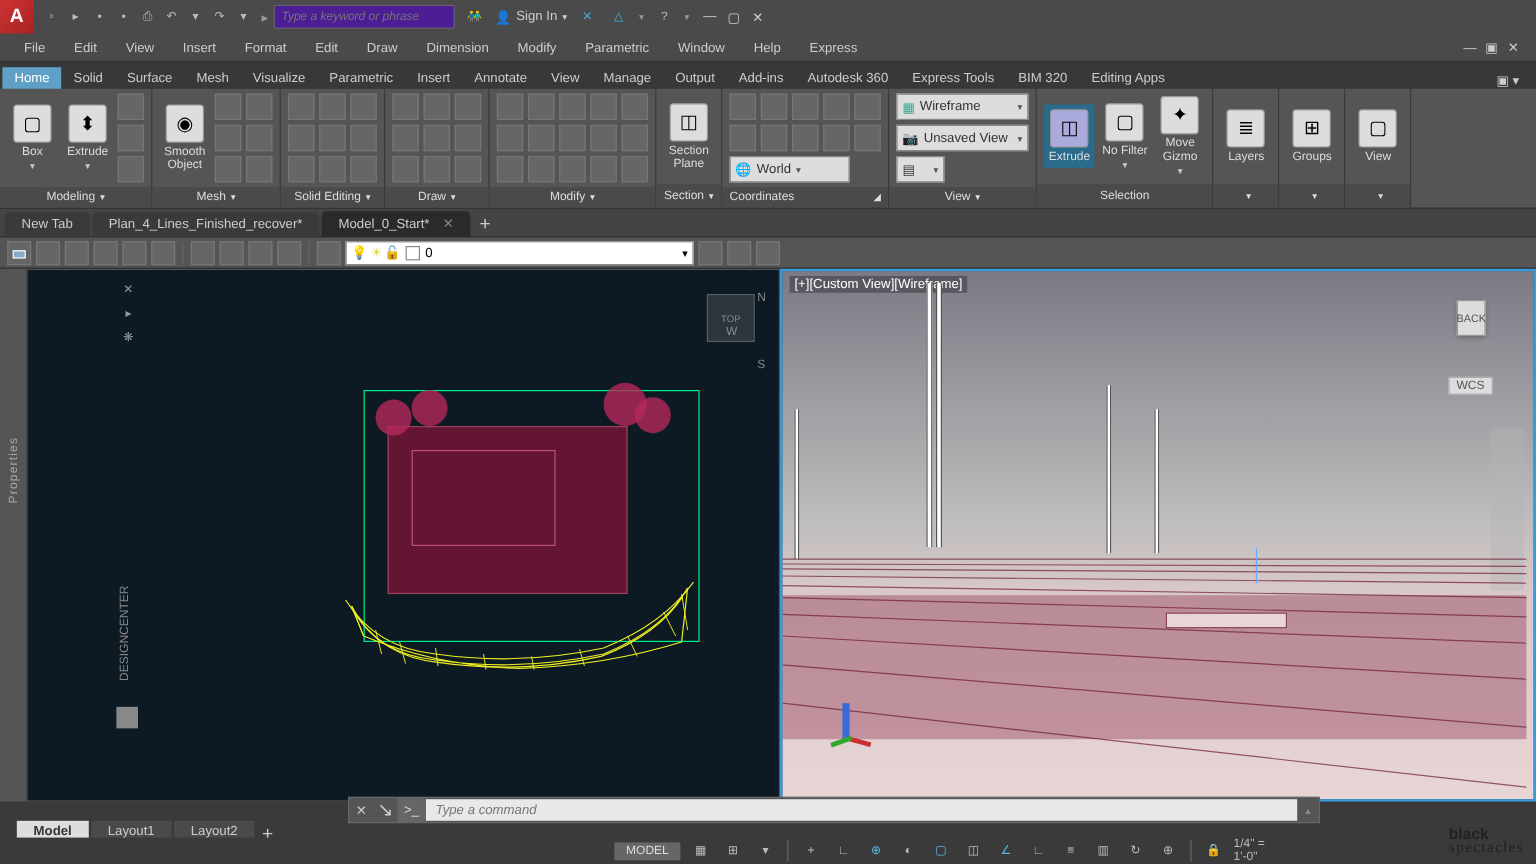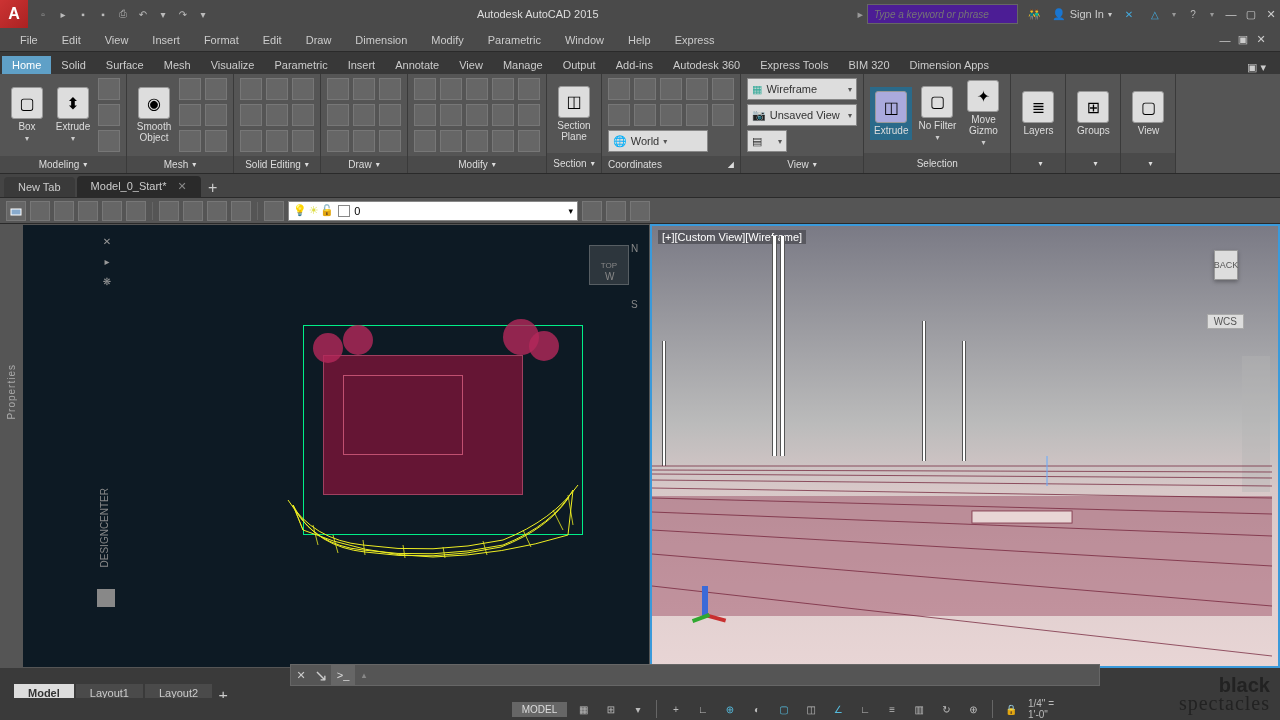--- a/index.html
+++ b/index.html
@@ -101,21 +101,21 @@
 .bottom-tabs { position: absolute; bottom: 14px; left: 14px; height: 22px; display: flex; }
 .btab { padding: 3px 14px; background: #4a4a4a; color: #ccc; font-size: 11px; margin-right: 2px; cursor: pointer; }
 .btab.active { background: #ddd; color: #333; font-weight:bold;}
 .btab-add { width: 18px; color: #ccc; text-align: center; cursor: pointer; padding:3px 0;}
 
 
 .status-bar { position: absolute; bottom: 0; left: 0; right: 0; height: 22px; background: #3a3a3a; display: flex; align-items: center; padding: 0 8px; gap: 6px; justify-content: flex-end;}
 .status-left-pad{width:520px;}
 .status-btn { width: 22px; height: 18px; color: #bbb; font-size: 10px; display: flex; align-items: center; justify-content: center; cursor: pointer; }
 .status-model { background: #666; padding: 2px 10px; color: #ddd; font-size: 10px; }
-.watermark { position:absolute; bottom:8px; right:10px; color:#222; font-size:20px; line-height:0.9; font-weight:bold; text-align:right; pointer-events:none;}
+.watermark { position:absolute; bottom:8px; right:10px; color:#222; font-size:13px; line-height:0.9; font-weight:bold; text-align:left; pointer-events:none;}
 .watermark .sp{font-weight:normal;letter-spacing:1px;font-family:Liberation Serif, serif;}
 
 .divider-v { width:1px; height:18px; background:#666; margin:0 2px;}
 
 svg { display: block; }
 </style>
 </head>
 <body>
 
 <div class="title-bar">
@@ -124,21 +124,20 @@
     <div class="qat-btn">▫</div>
     <div class="qat-btn">▸</div>
     <div class="qat-btn">▪</div>
     <div class="qat-btn">▪</div>
     <div class="qat-btn">⎙</div>
     <div class="qat-btn">↶</div>
     <div class="qat-btn">▾</div>
     <div class="qat-btn">↷</div>
     <div class="qat-btn">▾</div>
   </div>
-  <div class="title-text">Autodesk AutoCAD 2015</div>
   <div style="color:#999;margin-right:4px">▸</div>
   <input class="search-box" placeholder="Type a keyword or phrase" style="">
   <div class="title-right">
     <div class="qat-btn">👬</div>
     <div class="signin">
         <span>👤</span>
         <span>Sign In</span>
         <span style="font-size:8px"> ▾</span>
       </div>
     <div class="qat-btn" style="color:#4ad">✕</div>
@@ -184,21 +183,21 @@
   <div class="ribbon-tab">Parametric</div>
   <div class="ribbon-tab">Insert</div>
   <div class="ribbon-tab">Annotate</div>
   <div class="ribbon-tab">View</div>
   <div class="ribbon-tab">Manage</div>
   <div class="ribbon-tab">Output</div>
   <div class="ribbon-tab">Add-ins</div>
   <div class="ribbon-tab">Autodesk 360</div>
   <div class="ribbon-tab">Express Tools</div>
   <div class="ribbon-tab">BIM 320</div>
-  <div class="ribbon-tab">Dimension Apps</div>
+  <div class="ribbon-tab">Editing Apps</div>
   <div class="ribbon-arrow">▣ ▾</div>
 </div>
 
 <div class="ribbon">
 
   <div class="panel">
     <div class="panel-body">
       <div class="big-btn">
           <div class="big-btn-icon">▢</div>
           <div class="big-btn-label">Box</div>
@@ -459,20 +458,21 @@
         </div>
       </div>
     <div class="panel-title">
         <span class="arrow">▾</span>
       </div>
   </div>
 </div>
 
 <div class="file-tabs">
   <div class="file-tab">New Tab</div>
+  <div class="file-tab">Plan_4_Lines_Finished_recover*</div>
   <div class="file-tab active"><span>Model_0_Start*</span> <span style="color:#888;margin-left:8px">✕</span></div>
   <div class="file-tab-add">+</div>
 </div>
 
 <div class="layer-bar">
   <div class="layer-btn">
       <svg width="12" height="12">
         <rect x="1" y="4" width="10" height="6" fill="#8ac" stroke="#fff"></rect>
       </svg>
     </div>
@@ -589,20 +589,21 @@
           <div class="ucs-y"></div>
         </div>
     </div>
   </div>
 </div>
 
 <div class="cmd-area">
   <div class="cmd-close">✕</div>
   <div class="cmd-search">↘</div>
   <div class="cmd-prompt">&gt;_</div>
+  <input class="cmd-input" placeholder="Type a command" style="">
   <div class="cmd-hist">▴</div>
 </div>
 
 <div class="bottom-tabs">
   <div class="btab active">Model</div>
   <div class="btab">Layout1</div>
   <div class="btab">Layout2</div>
   <div class="btab-add">+</div>
 </div>
 

